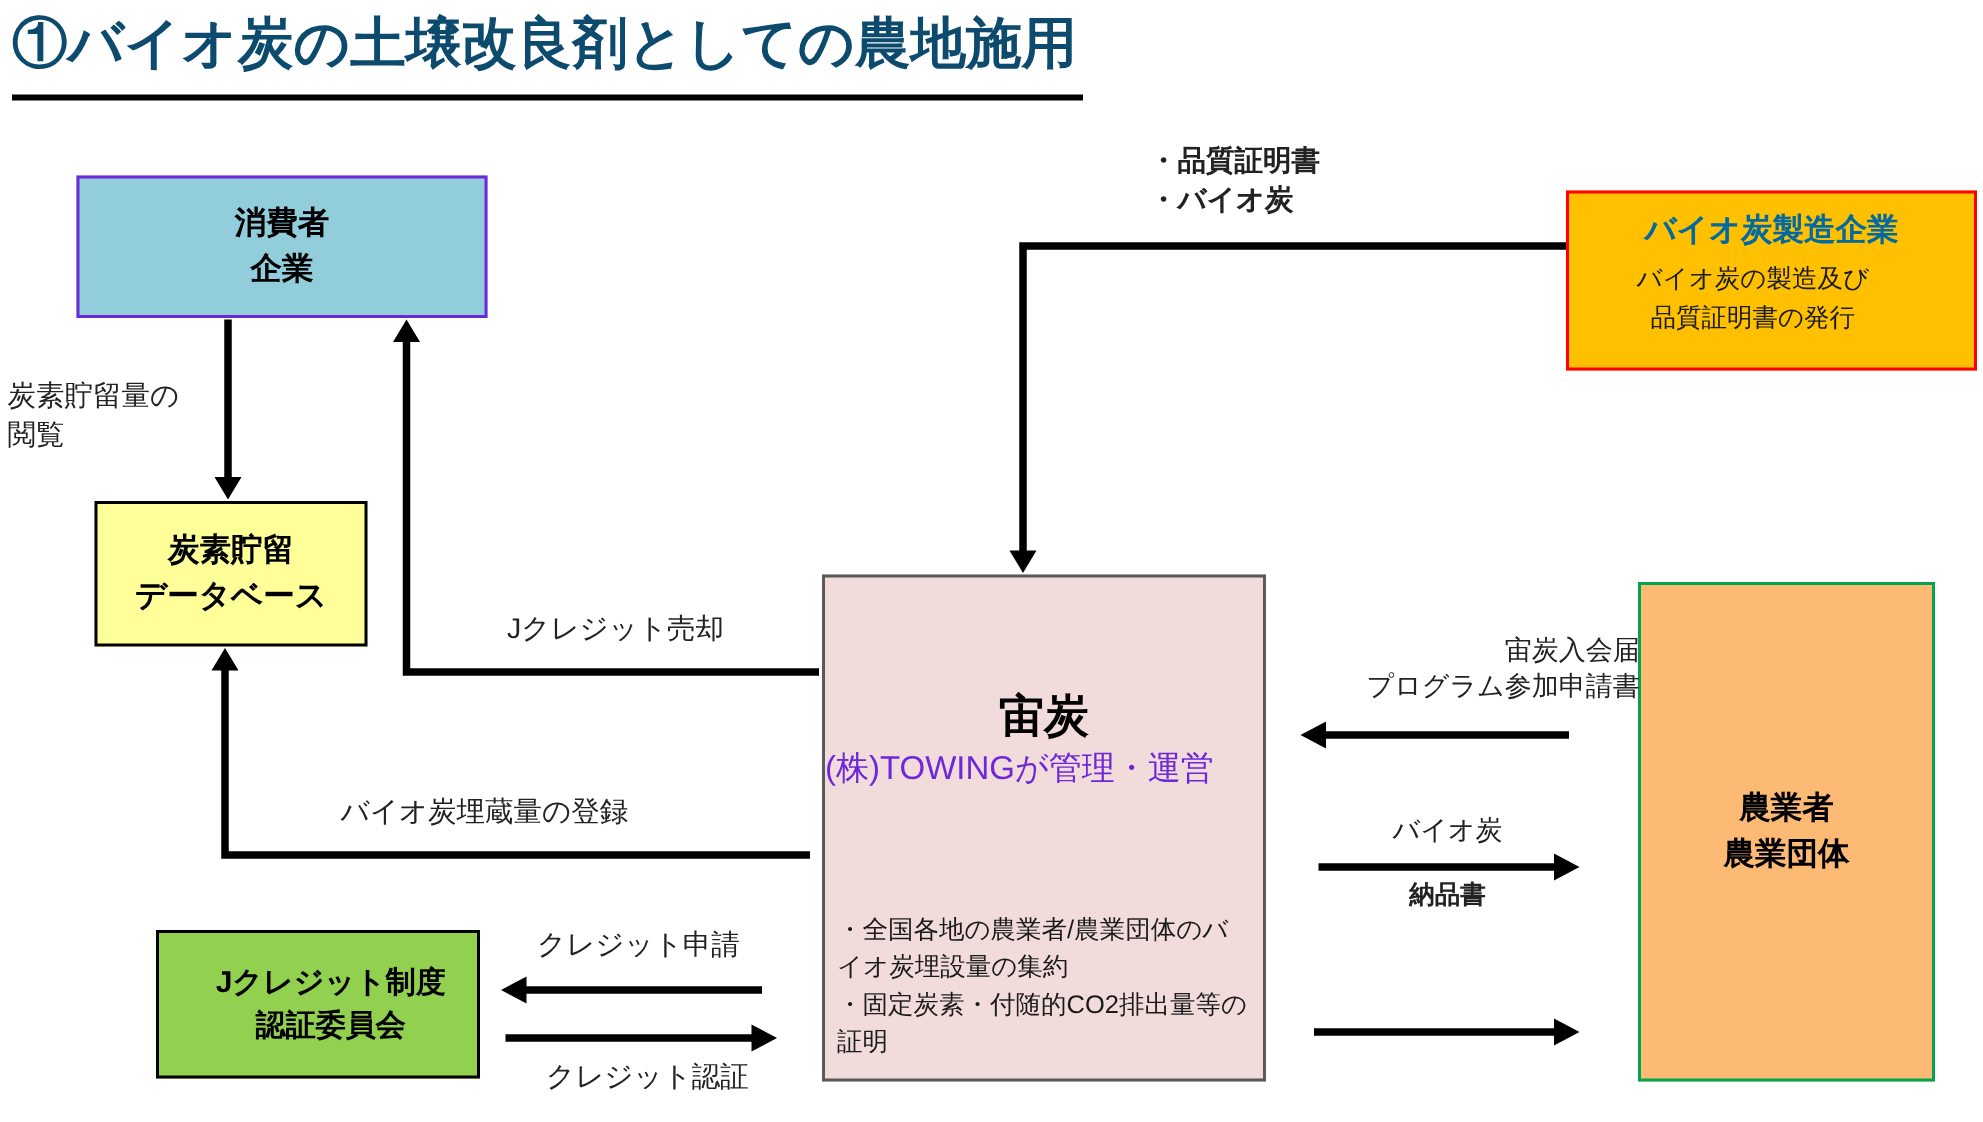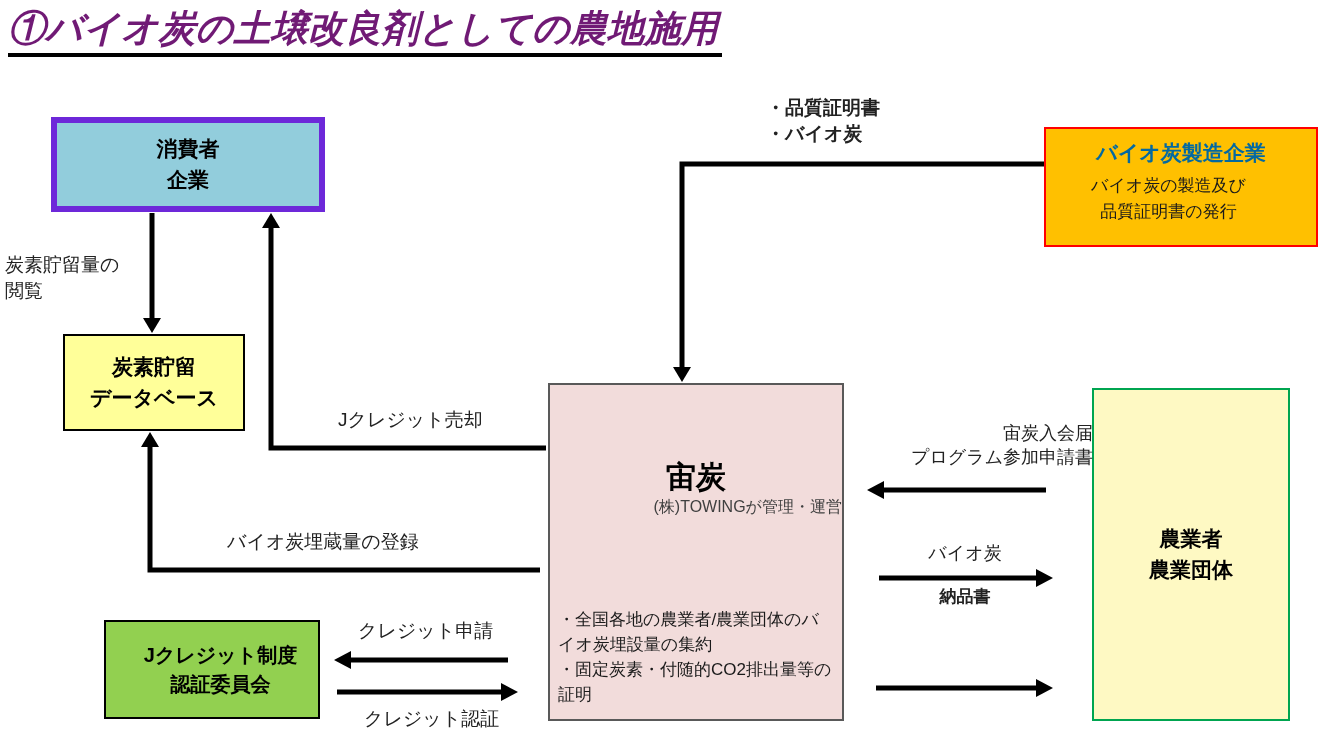--- a/index.html
+++ b/index.html
@@ -12,40 +12,39 @@
     overflow:hidden;
   }
   .ml{white-space:pre-line;}
   .abs{position:absolute;}
   
   .page-title{
     left:8px;top:6px;
     font-size:37px;font-weight:900;letter-spacing:0px;
     line-height:1.25;
     border-bottom:4px solid #000;
-    padding:0 4px 1px 0;
-    color:#701a75;
-    font-style:italic;
+    padding:0 4px 11px 0;
+    color:#0c4a6e;
   }
   
   .node{
     display:flex;align-items:center;justify-content:center;
     text-align:center;box-sizing:border-box;
     font-weight:bold;line-height:1.45;color:#000;
   }
-  .node-consumer{left:51px;top:117px;width:274px;height:95px;background:#92CDDC;border:6px solid #6d28d9;font-size:21px;}
+  .node-consumer{left:51px;top:117px;width:274px;height:95px;background:#92CDDC;border:2px solid #6d28d9;font-size:21px;}
   .node-database{left:63px;top:334px;width:182px;height:97px;background:#FFFF99;border:2px solid #000;font-size:21px;}
-  .node-farmer{left:1092px;top:388px;width:198px;height:333px;background:#fef9c3;border:2px solid #00A550;font-size:21px;}
+  .node-farmer{left:1092px;top:388px;width:198px;height:333px;background:#fdba74;border:2px solid #00A550;font-size:21px;}
   .node-jcredit{left:104px;top:620px;width:216px;height:99px;background:#92D050;border:2px solid #000;font-size:20px;padding-left:17px;}
   .node-soratan{
     left:548px;top:383px;width:296px;height:338px;
     background:#F2DCDB;border:2px solid #595959;box-sizing:border-box;padding-left:46px;
   }
   .soratan-title{left:0;right:0;top:72px;text-align:center;font-size:30px;font-weight:bold;color:#000;}
-  .soratan-subtitle{left:0;right:0;top:112px;text-align:right;font-size:16px;color:#404040;}
+  .soratan-subtitle{left:0;right:0;top:112px;text-align:left;font-size:22px;color:#6d28d9;}
   .soratan-bullets{left:8px;right:6px;top:222px;text-align:left;font-size:17px;line-height:1.48;color:#1a1a1a;}
   .node-maker{
     left:1044px;top:127px;width:274px;height:120px;
     background:#FFC000;border:2px solid #FF0000;box-sizing:border-box;
   }
   .maker-title{left:0;right:0;top:10px;text-align:center;font-size:21px;font-weight:bold;color:#0369a1;}
   .maker-subtitle{left:45px;top:44px;text-align:center;font-size:17px;line-height:1.5;color:#1a1a1a;}
   
   .elabel{font-size:19px;line-height:1.35;color:#222;}
   .lbl-carbon-view{left:5px;top:252px;}

